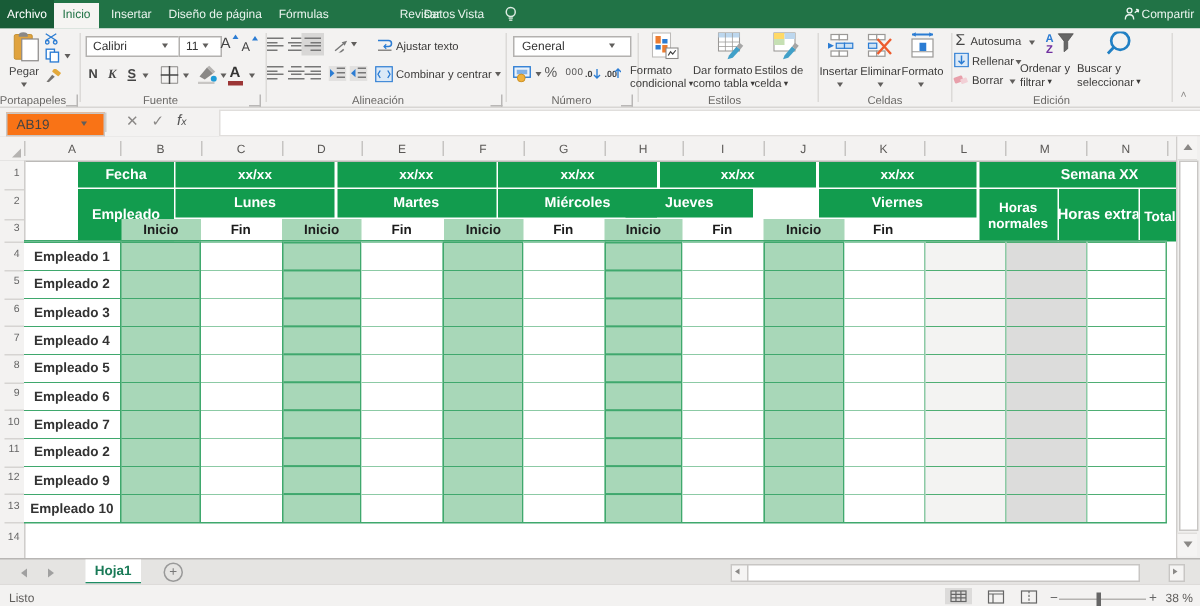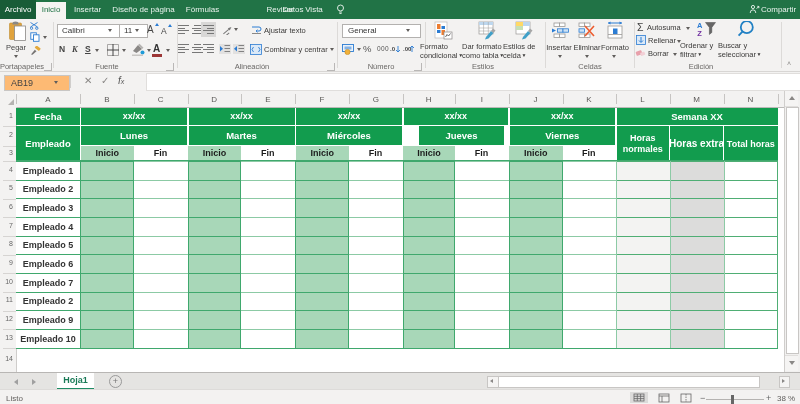--- a/index.html
+++ b/index.html
@@ -22,21 +22,21 @@
   
   #fbar{position:absolute;left:0;top:72px;width:800px;height:19px;background:#f3f2f1;border-bottom:1px solid #d0cecc;}
   
   #colhdr{position:absolute;left:0;top:91px;width:785px;height:16px;background:#f3f2f1;border-bottom:1px solid #bcbab8;}
   .cl{position:absolute;top:0;height:16px;line-height:17px;font-size:8px;color:#5a5856;text-align:center;}
   .ctick{position:absolute;top:3px;height:10px;width:1px;background:#c6c4c2;}
   #rowhdr{position:absolute;left:0;top:107px;width:16px;height:265px;background:#f3f2f1;border-right:1px solid #cfcdcb;}
   .rn{position:absolute;left:0;width:13px;text-align:right;font-size:7px;color:#666;}
   
   .gc{position:absolute;overflow:hidden;}
-  .hgreen{background:#129c4e;color:#fff;font-weight:bold;font-size:9.5px;display:flex;align-items:center;justify-content:center;text-align:center;}
+  .hgreen{background:#129c4e;color:#fff;font-weight:bold;font-size:9.5px;display:flex;align-items:center;justify-content:center;text-align:center;margin-left:36px;}
   .lg{background:#a8d7b8;}
   .band{position:absolute;}
   .inifin{font-weight:bold;font-size:9px;color:#1c1c1c;display:flex;align-items:center;justify-content:center;}
   .emp{font-weight:bold;font-size:9px;color:#333;display:flex;align-items:center;justify-content:center;}
   
   #sheettabs{position:absolute;left:0;top:372px;width:800px;height:17px;background:#e5e4e2;border-top:1px solid #b8b6b4;}
   #statusbar{position:absolute;left:0;top:389px;width:800px;height:15px;background:#f3f2f1;border-top:1px solid #dddbd9;font-size:8px;color:#605e5c;}
 </style>
 </head>
 <body>
@@ -337,21 +337,21 @@
     <div class="rtext t2l" style="left:680px;top:22px;width:50px;">Ordenar y<br>filtrar <span style="font-size:5px;vertical-align:1px;">▼</span></div>
     <svg class="abs" style="left:736px;top:2px;" width="20" height="16" viewBox="0 0 20 16">
       <circle cx="10.8" cy="6.2" r="6" fill="none" stroke="#2180c4" stroke-width="1.8"></circle>
       <line x1="6.7" y1="10.4" x2="2.6" y2="14.6" stroke="#2180c4" stroke-width="1.9"></line>
     </svg>
     <div class="rtext t2l" style="left:718px;top:22px;width:57px;">Buscar y<br>seleccionar <span style="font-size:5px;vertical-align:1px;">▼</span></div>
     <div class="rtext" style="left:787px;top:41px;color:#8a8886;font-size:7px;">˄</div>
   </div>
 
   <div id="fbar">
-    <div class="abs" style="left:4px;top:3px;width:58px;height:14px;background:#fdba74;border:1px solid #c8c6c4;font-size:9px;color:#444;line-height:14px;padding-left:6px;">AB19</div>
+    <div class="abs" style="left:4px;top:3px;width:58px;height:14px;background:#f97316;border:1px solid #c8c6c4;font-size:9px;color:#444;line-height:14px;padding-left:6px;">AB19</div>
     <div class="darr" style="left:54px;top:9px;"></div>
     <div class="abs" style="left:70px;top:3px;width:1px;height:13px;background:#d0cecc;"></div>
     <div class="abs" style="left:84px;top:3px;font-size:10px;color:#8a8886;">✕</div>
     <div class="abs" style="left:101px;top:3px;font-size:10px;color:#8a8886;">✓</div>
     <div class="abs" style="left:118px;top:3px;font-size:10px;font-style:italic;color:#555;">f<span style="font-size:7px;">x</span></div>
     <div class="abs" style="left:146px;top:1px;width:654px;height:16px;background:#fff;border:1px solid #e0dedc;"></div>
   </div>
 
   <div id="colhdr">
     <div class="cl" style="left:16px;width:64px;">A</div>
@@ -420,21 +420,21 @@
     <div class="gc hgreen" style="left:16px;top:107.5px;width:64px;height:17.7px;">Fecha</div>
     <div class="gc hgreen" style="left:81px;top:107.5px;width:106.0px;height:17.7px;font-size:9px;">xx/xx</div>
     <div class="gc hgreen" style="left:188.5px;top:107.5px;width:106.0px;height:17.7px;font-size:9px;">xx/xx</div>
     <div class="gc hgreen" style="left:296px;top:107.5px;width:106.0px;height:17.7px;font-size:9px;">xx/xx</div>
     <div class="gc hgreen" style="left:403.5px;top:107.5px;width:104.5px;height:17.7px;font-size:9px;">xx/xx</div>
     <div class="gc hgreen" style="left:509.5px;top:107.5px;width:105.5px;height:17.7px;font-size:9px;">xx/xx</div>
     <div class="gc hgreen" style="left:616.5px;top:107.5px;width:161.0px;height:17.7px;font-size:9.5px;">Semana XX</div>
     <div class="gc hgreen" style="left:81px;top:126.2px;width:106.0px;height:18.4px;">Lunes</div>
     <div class="gc hgreen" style="left:188.5px;top:126.2px;width:106.0px;height:18.4px;">Martes</div>
     <div class="gc hgreen" style="left:296px;top:126.2px;width:106.0px;height:18.4px;">Miércoles</div>
-    <div class="gc hgreen" style="left:419px;top:126.2px;width:85px;height:18.4px;">Jueves</div>
+    <div class="gc hgreen" style="left:381px;top:126.2px;width:85px;height:18.4px;">Jueves</div>
     <div class="gc hgreen" style="left:509.5px;top:126.2px;width:105.5px;height:18.4px;">Viernes</div>
     <div class="gc hgreen" style="left:16px;top:126.2px;width:64px;height:35.2px;">Empleado</div>
     <div class="gc hgreen" style="left:616.5px;top:126.2px;width:52.5px;height:35.2px;line-height:1.15;font-size:9px;">Horas<br>normales</div>
     <div class="gc hgreen" style="left:670.0px;top:126.2px;width:53.0px;height:35.2px;white-space:nowrap;font-size:10px;">Horas extra</div>
     <div class="gc hgreen" style="left:724.0px;top:126.2px;width:53.5px;height:35.2px;white-space:nowrap;font-size:9px;">Total horas</div>
     <div class="gc lg inifin" style="left:80.5px;top:145.6px;width:53.5px;height:15.8px;">Inicio</div>
     <div class="gc inifin" style="left:134px;top:145.6px;width:53.0px;height:15.8px;">Fin</div>
     <div class="gc lg inifin" style="left:188.0px;top:145.6px;width:53.0px;height:15.8px;">Inicio</div>
     <div class="gc inifin" style="left:241px;top:145.6px;width:53.5px;height:15.8px;">Fin</div>
     <div class="gc lg inifin" style="left:295.5px;top:145.6px;width:53.5px;height:15.8px;">Inicio</div>

